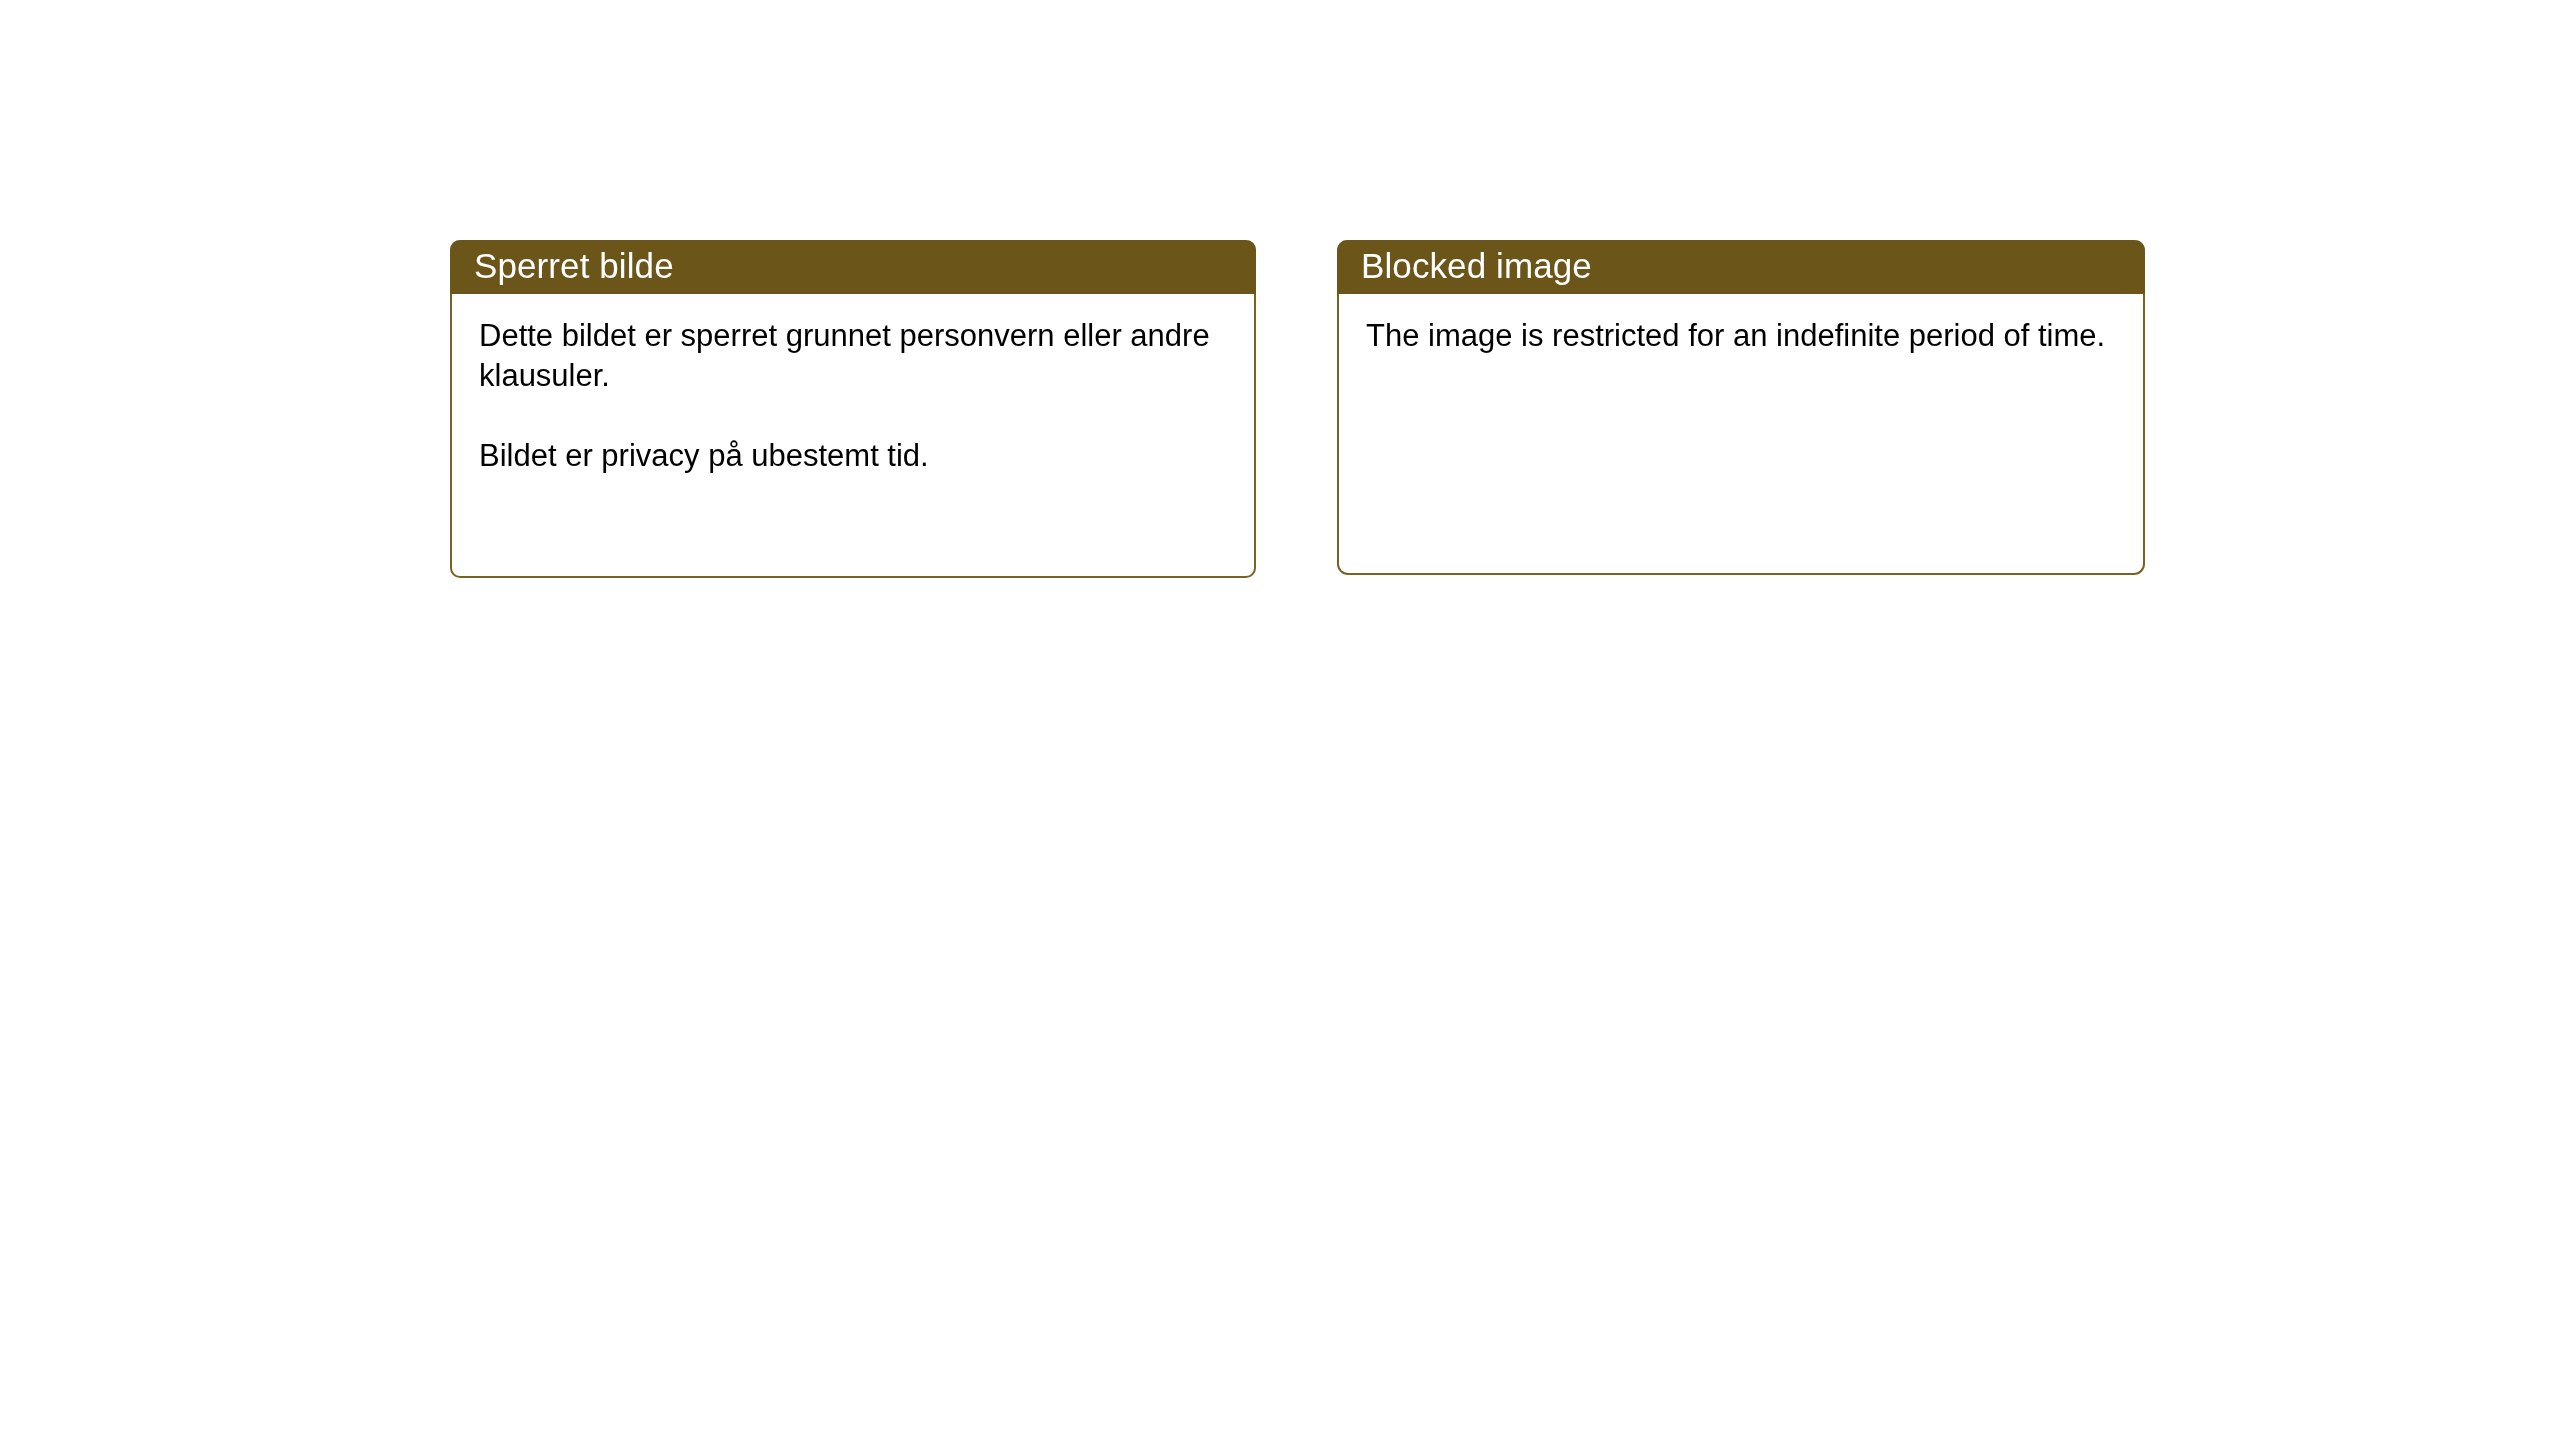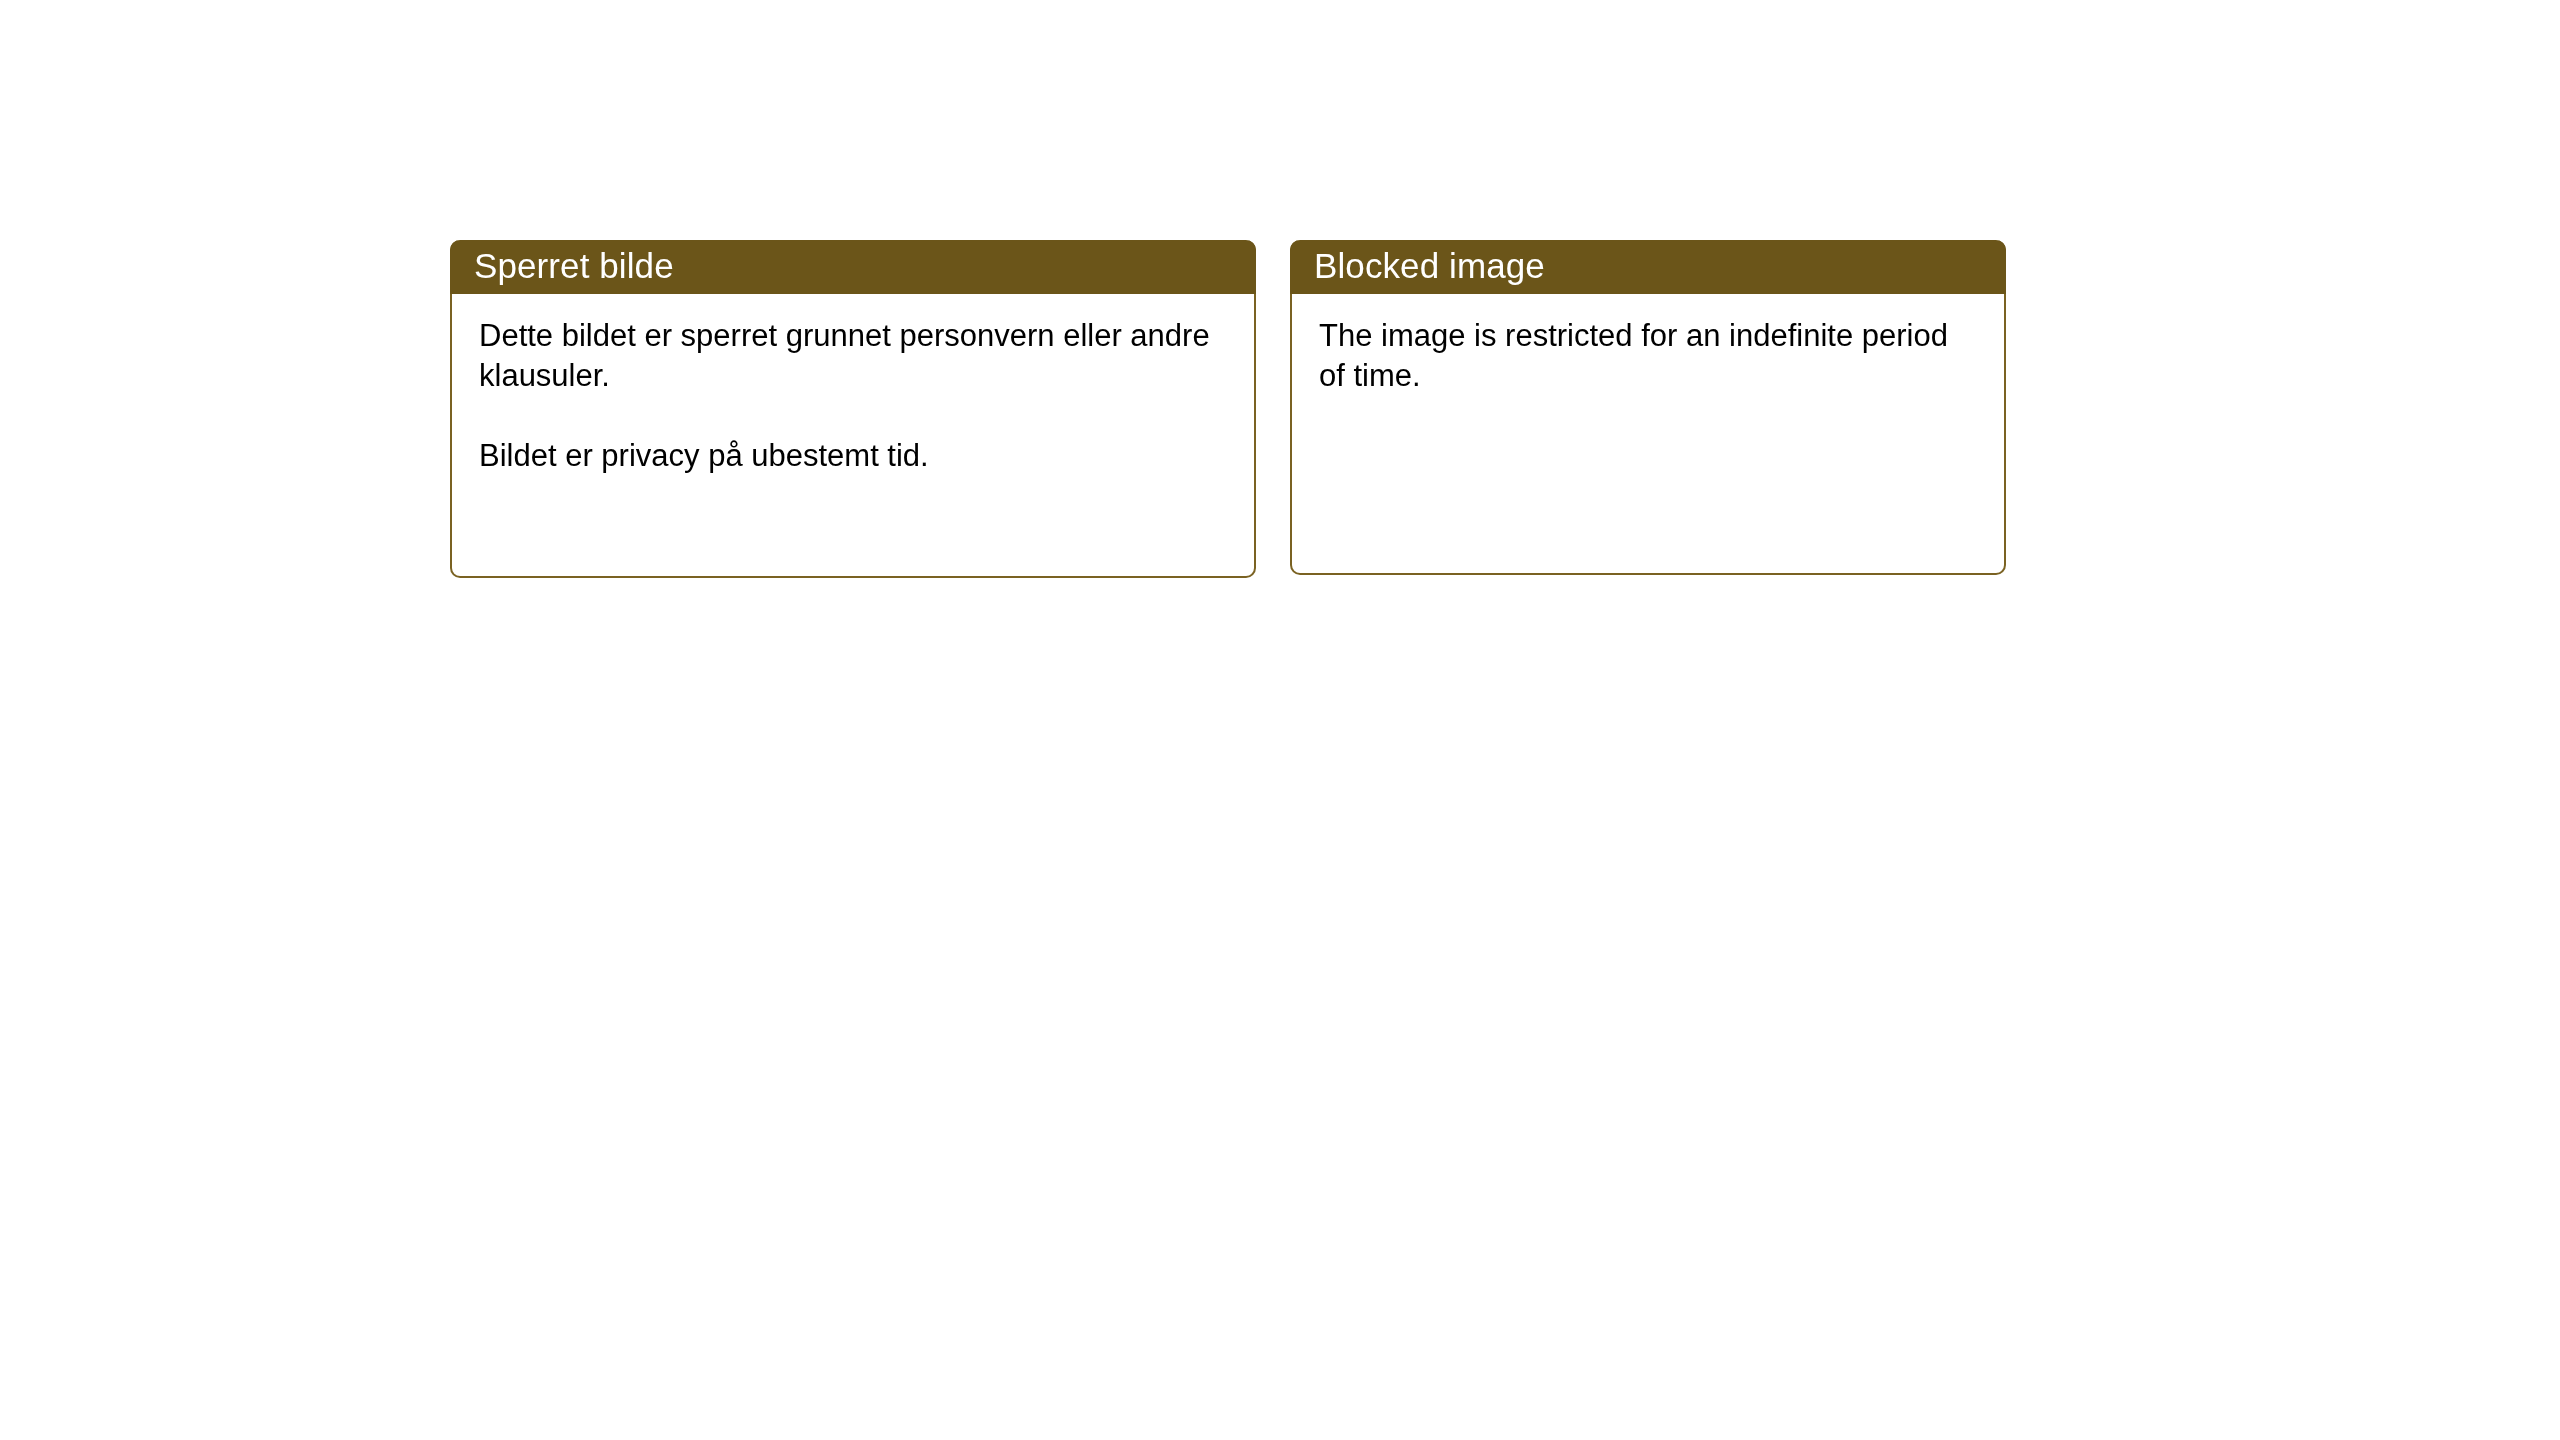--- a/index.html
+++ b/index.html
@@ -23,21 +23,21 @@
     background: #ffffff;
   }
 
   
   .cards-row {
     position: absolute;
     left: 450px;
     top: 240px;
     display: flex;
     align-items: flex-start;
-    gap: 34px;
+    gap: 81px;
   }
 
   
   .card {
     position: relative;
     box-sizing: border-box;
     background: #ffffff;
     border: 2px solid #7a6222;
     border-top: none;
     border-radius: 10px;
@@ -72,21 +72,21 @@
   .card-body p {
     margin: 0;
   }
 
   .card-body p + p {
     margin-top: 1.30em;       
   }
 
   
   #card-blocked-no  { width: 806px; min-height: 338px; }
-  #card-blocked-en  { width: 716px; min-height: 335px; }
+  #card-blocked-en  { width: 808px; min-height: 335px; border-radius: 11px; }
 </style>
 </head>
 <body>
 
 <div class="page">
 
   <div class="cards-row">
 
     <section class="card" id="card-blocked-no">
       <div class="card-header">Sperret bilde</div>

